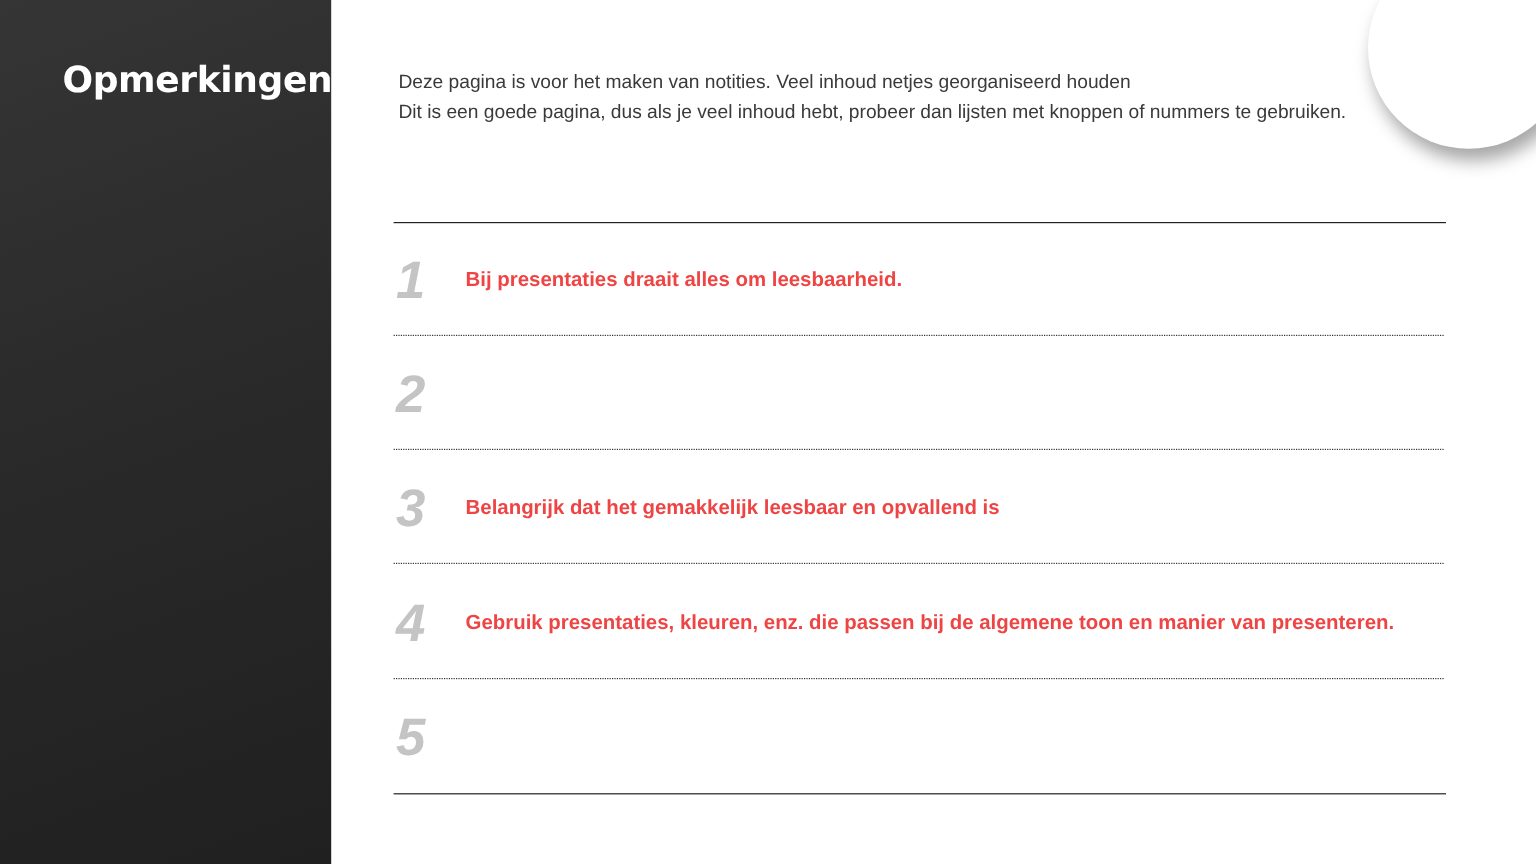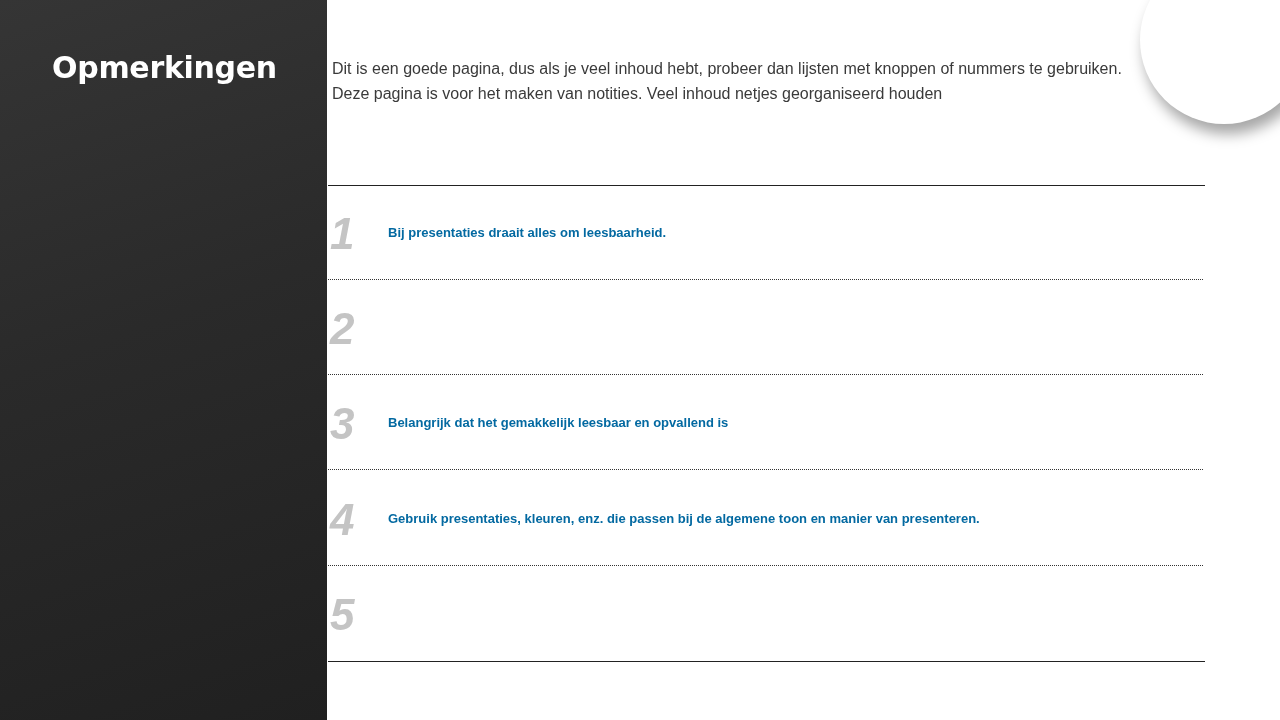--- a/index.html
+++ b/index.html
@@ -1,20 +1,20 @@
 <!DOCTYPE html>
 <html><head>
 <meta charset="utf-8">
 <style>
   * { margin: 0; padding: 0; box-sizing: border-box; }
   html, body { width: 1280px; height: 720px; overflow: hidden; background: #ffffff; }
   body { position: relative; font-family: "Liberation Sans", "DejaVu Sans", sans-serif; }
 
   .sidebar {
-    position: absolute; left: 0; top: 0; width: 327px; height: 720px;
+    position: absolute; left: 0; top: 0; width: 276px; height: 720px;
     background: linear-gradient(160deg, #353535 0%, #2a2a2a 45%, #202020 100%);
   }
   .sidebar-title {
     position: absolute; left: 52px; top: 50px;
     font-family: "DejaVu Sans", sans-serif; font-weight: bold;
     font-size: 30px; color: #ffffff; letter-spacing: -0.3px; white-space: nowrap;
   }
 
   .corner-circle {
     position: absolute; left: 1140px; top: -44px; width: 168px; height: 168px;
@@ -35,35 +35,35 @@
   .item { position: absolute; left: 0; width: 875px; height: 95px; }
   .item.dotted { border-bottom: 1.5px dotted #333; }
   .item-number {
     position: absolute; left: 2px; top: 24px; width: 40px;
     font-family: "Liberation Sans", sans-serif; font-weight: bold; font-style: italic;
     font-size: 44px; line-height: 50px; color: #c4c4c4;
   }
   .item-text {
     position: absolute; left: 60px; top: 37px;
     font-family: "Liberation Sans", sans-serif; font-weight: bold;
-    font-size: 13px; line-height: 22px; color: #0369a1; white-space: nowrap;
+    font-size: 17px; line-height: 22px; color: #ef4444; white-space: nowrap;
   }
 </style>
 </head>
 <body>
 
 <div class="sidebar">
   <div class="sidebar-title">Opmerkingen</div>
 </div>
 
 <div class="corner-circle"></div>
 
 <div class="intro">
+  <span class="intro-line">Deze pagina is voor het maken van notities. Veel inhoud netjes georganiseerd houden</span>
   <span class="intro-line">Dit is een goede pagina, dus als je veel inhoud hebt, probeer dan lijsten met knoppen of nummers te gebruiken.</span>
-  <span class="intro-line">Deze pagina is voor het maken van notities. Veel inhoud netjes georganiseerd houden</span>
 </div>
 
 <div class="list">
   <div class="rule-top"></div>
 
   <div class="item dotted" style="top:0px;">
     <div class="item-number">1</div>
     <div class="item-text">Bij presentaties draait alles om leesbaarheid.</div>
   </div>
 

